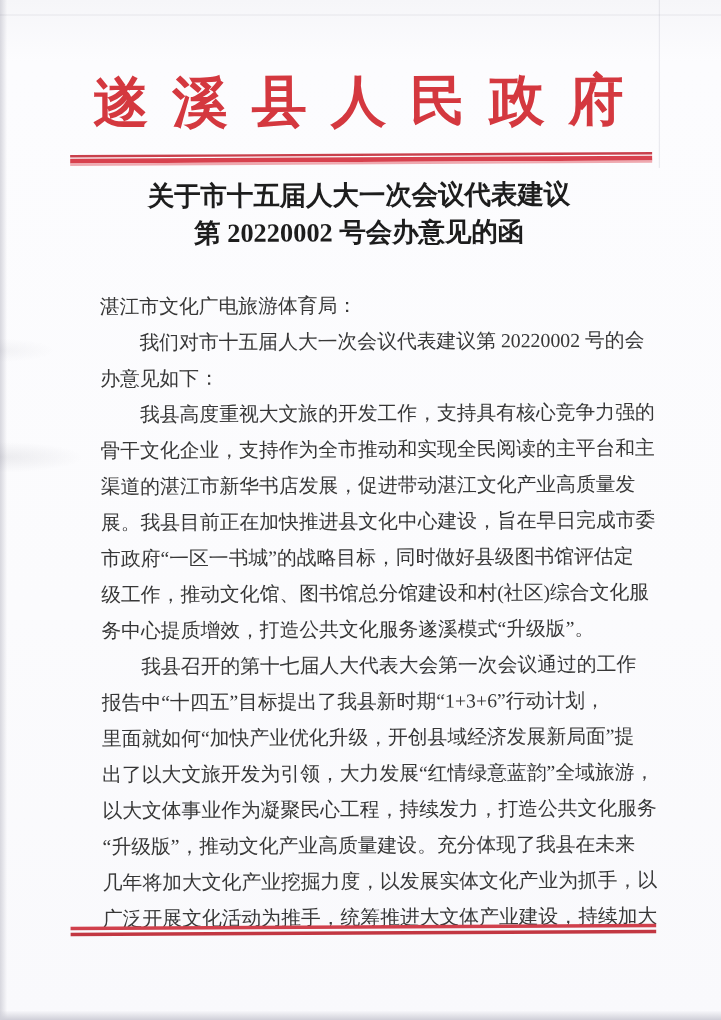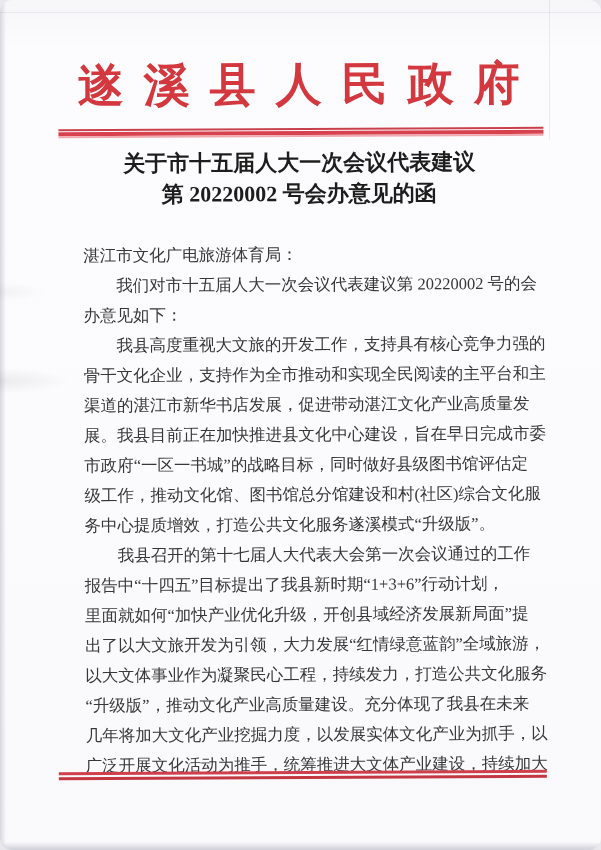--- a/index.html
+++ b/index.html
@@ -3,21 +3,20 @@
 <meta charset="utf-8">
 <style>
   html,body { margin:0; padding:0; background:#e9e9ed; }
   .page {
     position:relative;
     width:601px; height:850px;
     margin:0 auto;
     background:linear-gradient(180deg,#f6f6f9 0%, #fcfcfe 6%, #fbfbfd 60%, #f9f9fc 100%);
     overflow:hidden;
     font-family:"Liberation Serif", serif;
-    border-radius:12px;
   }
   
   .edge-left   { position:absolute; left:0; top:0; width:6px; height:100%;
                  background:linear-gradient(to right,#d7d7de,rgba(250,250,252,0)); }
   .edge-top    { position:absolute; left:0; top:12px; width:100%; height:1px;
                  background:rgba(110,110,130,0.10); }
   .edge-right  { position:absolute; left:549px; top:0; width:1px; height:140px;
                  background:rgba(110,110,130,0.12); }
   .edge-bottom { position:absolute; left:0; bottom:0; width:100%; height:8px;
                  background:linear-gradient(to bottom,rgba(180,180,195,0),#cfcfd8); }

